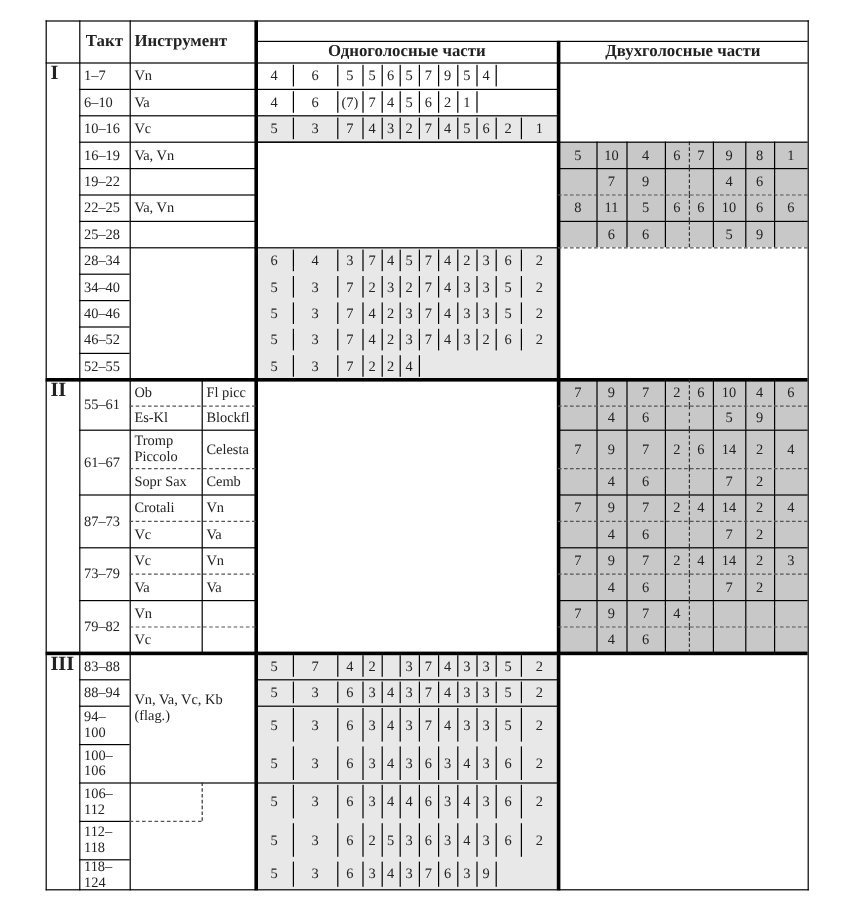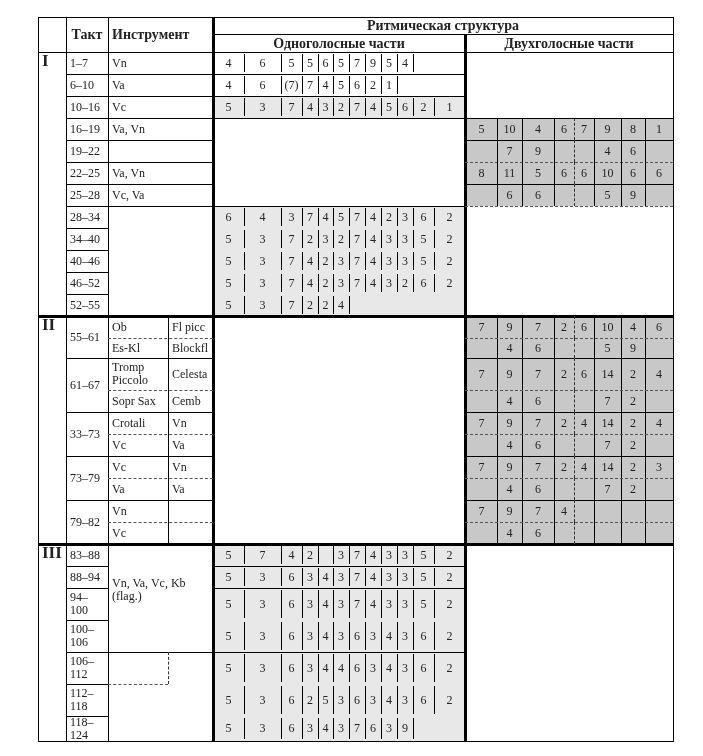--- a/index.html
+++ b/index.html
@@ -18,21 +18,20 @@
 <body>
 
 <div id="stage">
     <div class="fill" style="left: 213px; top: 96px; width: 252px; height: 22px; background: rgb(232, 232, 232);"></div>
     <div class="fill" style="left: 466px; top: 118px; width: 207px; height: 88px; background: rgb(200, 200, 200);"></div>
     <div class="fill" style="left: 213px; top: 206px; width: 252px; height: 110px; background: rgb(232, 232, 232);"></div>
     <div class="fill" style="left: 466px; top: 316px; width: 207px; height: 228px; background: rgb(200, 200, 200);"></div>
     <div class="fill" style="left: 213px; top: 544px; width: 252px; height: 197px; background: rgb(232, 232, 232);"></div>
     <div class="t hd" style="left: 66px; top: 17px; width: 42px; height: 35px; white-space: pre-line;">Такт</div>
     <div class="tl hd" style="left: 108px; top: 17px; width: 105px; height: 35px; white-space: pre-line;">Инструмент</div>
-    <div class="t hd" style="left: 213px; top: 17px; width: 460px; height: 17px; white-space: pre-line;">Ритмическая структура</div>
     <div class="t hd" style="left: 465px; top: 34px; width: 208px; height: 18px; white-space: pre-line;">Двухголосные части</div>
     <div class="t hd" style="left: 213px; top: 34px; width: 252px; height: 18px; white-space: pre-line;">Одноголосные части</div>
     <div class="ln" style="left: 38px; top: 17px; width: 636px; height: 1px;"></div>
     <div class="ln" style="left: 38px; top: 741px; width: 636px; height: 1px;"></div>
     <div class="ln" style="left: 38px; top: 17px; width: 1px; height: 725px;"></div>
     <div class="ln" style="left: 673px; top: 17px; width: 1px; height: 725px;"></div>
     <div class="ln" style="left: 213px; top: 34px; width: 460px; height: 1px;"></div>
     <div class="ln" style="left: 38px; top: 52px; width: 635px; height: 1px;"></div>
     <div class="ln" style="left: 66px; top: 17px; width: 1px; height: 725px;"></div>
     <div class="ln" style="left: 108px; top: 17px; width: 1px; height: 725px;"></div>
@@ -167,21 +166,20 @@
     <div class="ln" style="left: 497px; top: 162px; width: 1px; height: 22px;"></div>
     <div class="ln" style="left: 522px; top: 162px; width: 1px; height: 22px;"></div>
     <div class="ln" style="left: 554px; top: 162px; width: 1px; height: 22px;"></div>
     <div class="dash" style="left: 574px; top: 162px; width: 0px; height: 22px;"></div>
     <div class="ln" style="left: 594px; top: 162px; width: 1px; height: 22px;"></div>
     <div class="ln" style="left: 621px; top: 162px; width: 1px; height: 22px;"></div>
     <div class="ln" style="left: 645px; top: 162px; width: 1px; height: 22px;"></div>
     <div class="ln" style="left: 465px; top: 184px; width: 208px; height: 1px;"></div>
     <div class="tl" style="left: 66px; top: 184px; width: 42px; height: 22px; white-space: pre-line;">25–28</div>
     <div class="ln" style="left: 66px; top: 206px; width: 42px; height: 1px;"></div>
-    <div class="tl" style="left: 108px; top: 184px; width: 105px; height: 22px; white-space: pre-line;">Vc, Va</div>
     <div class="ln" style="left: 108px; top: 206px; width: 105px; height: 1px;"></div>
     <div class="t" style="left: 497px; top: 184px; width: 25px; height: 22px; white-space: pre-line;">6</div>
     <div class="t" style="left: 522px; top: 184px; width: 32px; height: 22px; white-space: pre-line;">6</div>
     <div class="t" style="left: 594px; top: 184px; width: 27px; height: 22px; white-space: pre-line;">5</div>
     <div class="t" style="left: 621px; top: 184px; width: 24px; height: 22px; white-space: pre-line;">9</div>
     <div class="ln" style="left: 497px; top: 184px; width: 1px; height: 22px;"></div>
     <div class="ln" style="left: 522px; top: 184px; width: 1px; height: 22px;"></div>
     <div class="ln" style="left: 554px; top: 184px; width: 1px; height: 22px;"></div>
     <div class="dash" style="left: 574px; top: 184px; width: 0px; height: 22px;"></div>
     <div class="ln" style="left: 594px; top: 184px; width: 1px; height: 22px;"></div>
@@ -373,21 +371,21 @@
     <div class="t" style="left: 621px; top: 390px; width: 24px; height: 22px; white-space: pre-line;">2</div>
     <div class="ln" style="left: 497px; top: 390px; width: 1px; height: 22px;"></div>
     <div class="ln" style="left: 522px; top: 390px; width: 1px; height: 22px;"></div>
     <div class="ln" style="left: 554px; top: 390px; width: 1px; height: 22px;"></div>
     <div class="dash" style="left: 574px; top: 390px; width: 0px; height: 22px;"></div>
     <div class="ln" style="left: 594px; top: 390px; width: 1px; height: 22px;"></div>
     <div class="ln" style="left: 621px; top: 390px; width: 1px; height: 22px;"></div>
     <div class="ln" style="left: 645px; top: 390px; width: 1px; height: 22px;"></div>
     <div class="ln" style="left: 465px; top: 412px; width: 208px; height: 1px;"></div>
     <div class="hdash" style="left: 465px; top: 390px; width: 208px; height: 0px;"></div>
-    <div class="tl" style="left: 66px; top: 412px; width: 42px; height: 44px; white-space: pre-line;">33–73</div>
+    <div class="tl" style="left: 66px; top: 412px; width: 42px; height: 44px; white-space: pre-line;">87–73</div>
     <div class="ln" style="left: 66px; top: 456px; width: 42px; height: 1px;"></div>
     <div class="tl" style="left: 108px; top: 412px; width: 60px; height: 22px; white-space: normal;">Crotali</div>
     <div class="tl" style="left: 108px; top: 434px; width: 60px; height: 22px; white-space: pre-line;">Vc</div>
     <div class="tl" style="left: 168px; top: 412px; width: 45px; height: 22px; white-space: pre-line;">Vn</div>
     <div class="tl" style="left: 168px; top: 434px; width: 45px; height: 22px; white-space: pre-line;">Va</div>
     <div class="hdash" style="left: 108px; top: 434px; width: 105px; height: 0px;"></div>
     <div class="ln" style="left: 108px; top: 456px; width: 105px; height: 1px;"></div>
     <div class="ln" style="left: 168px; top: 412px; width: 1px; height: 44px;"></div>
     <div class="t" style="left: 466px; top: 412px; width: 31px; height: 22px; white-space: pre-line;">7</div>
     <div class="t" style="left: 497px; top: 412px; width: 25px; height: 22px; white-space: pre-line;">9</div>

